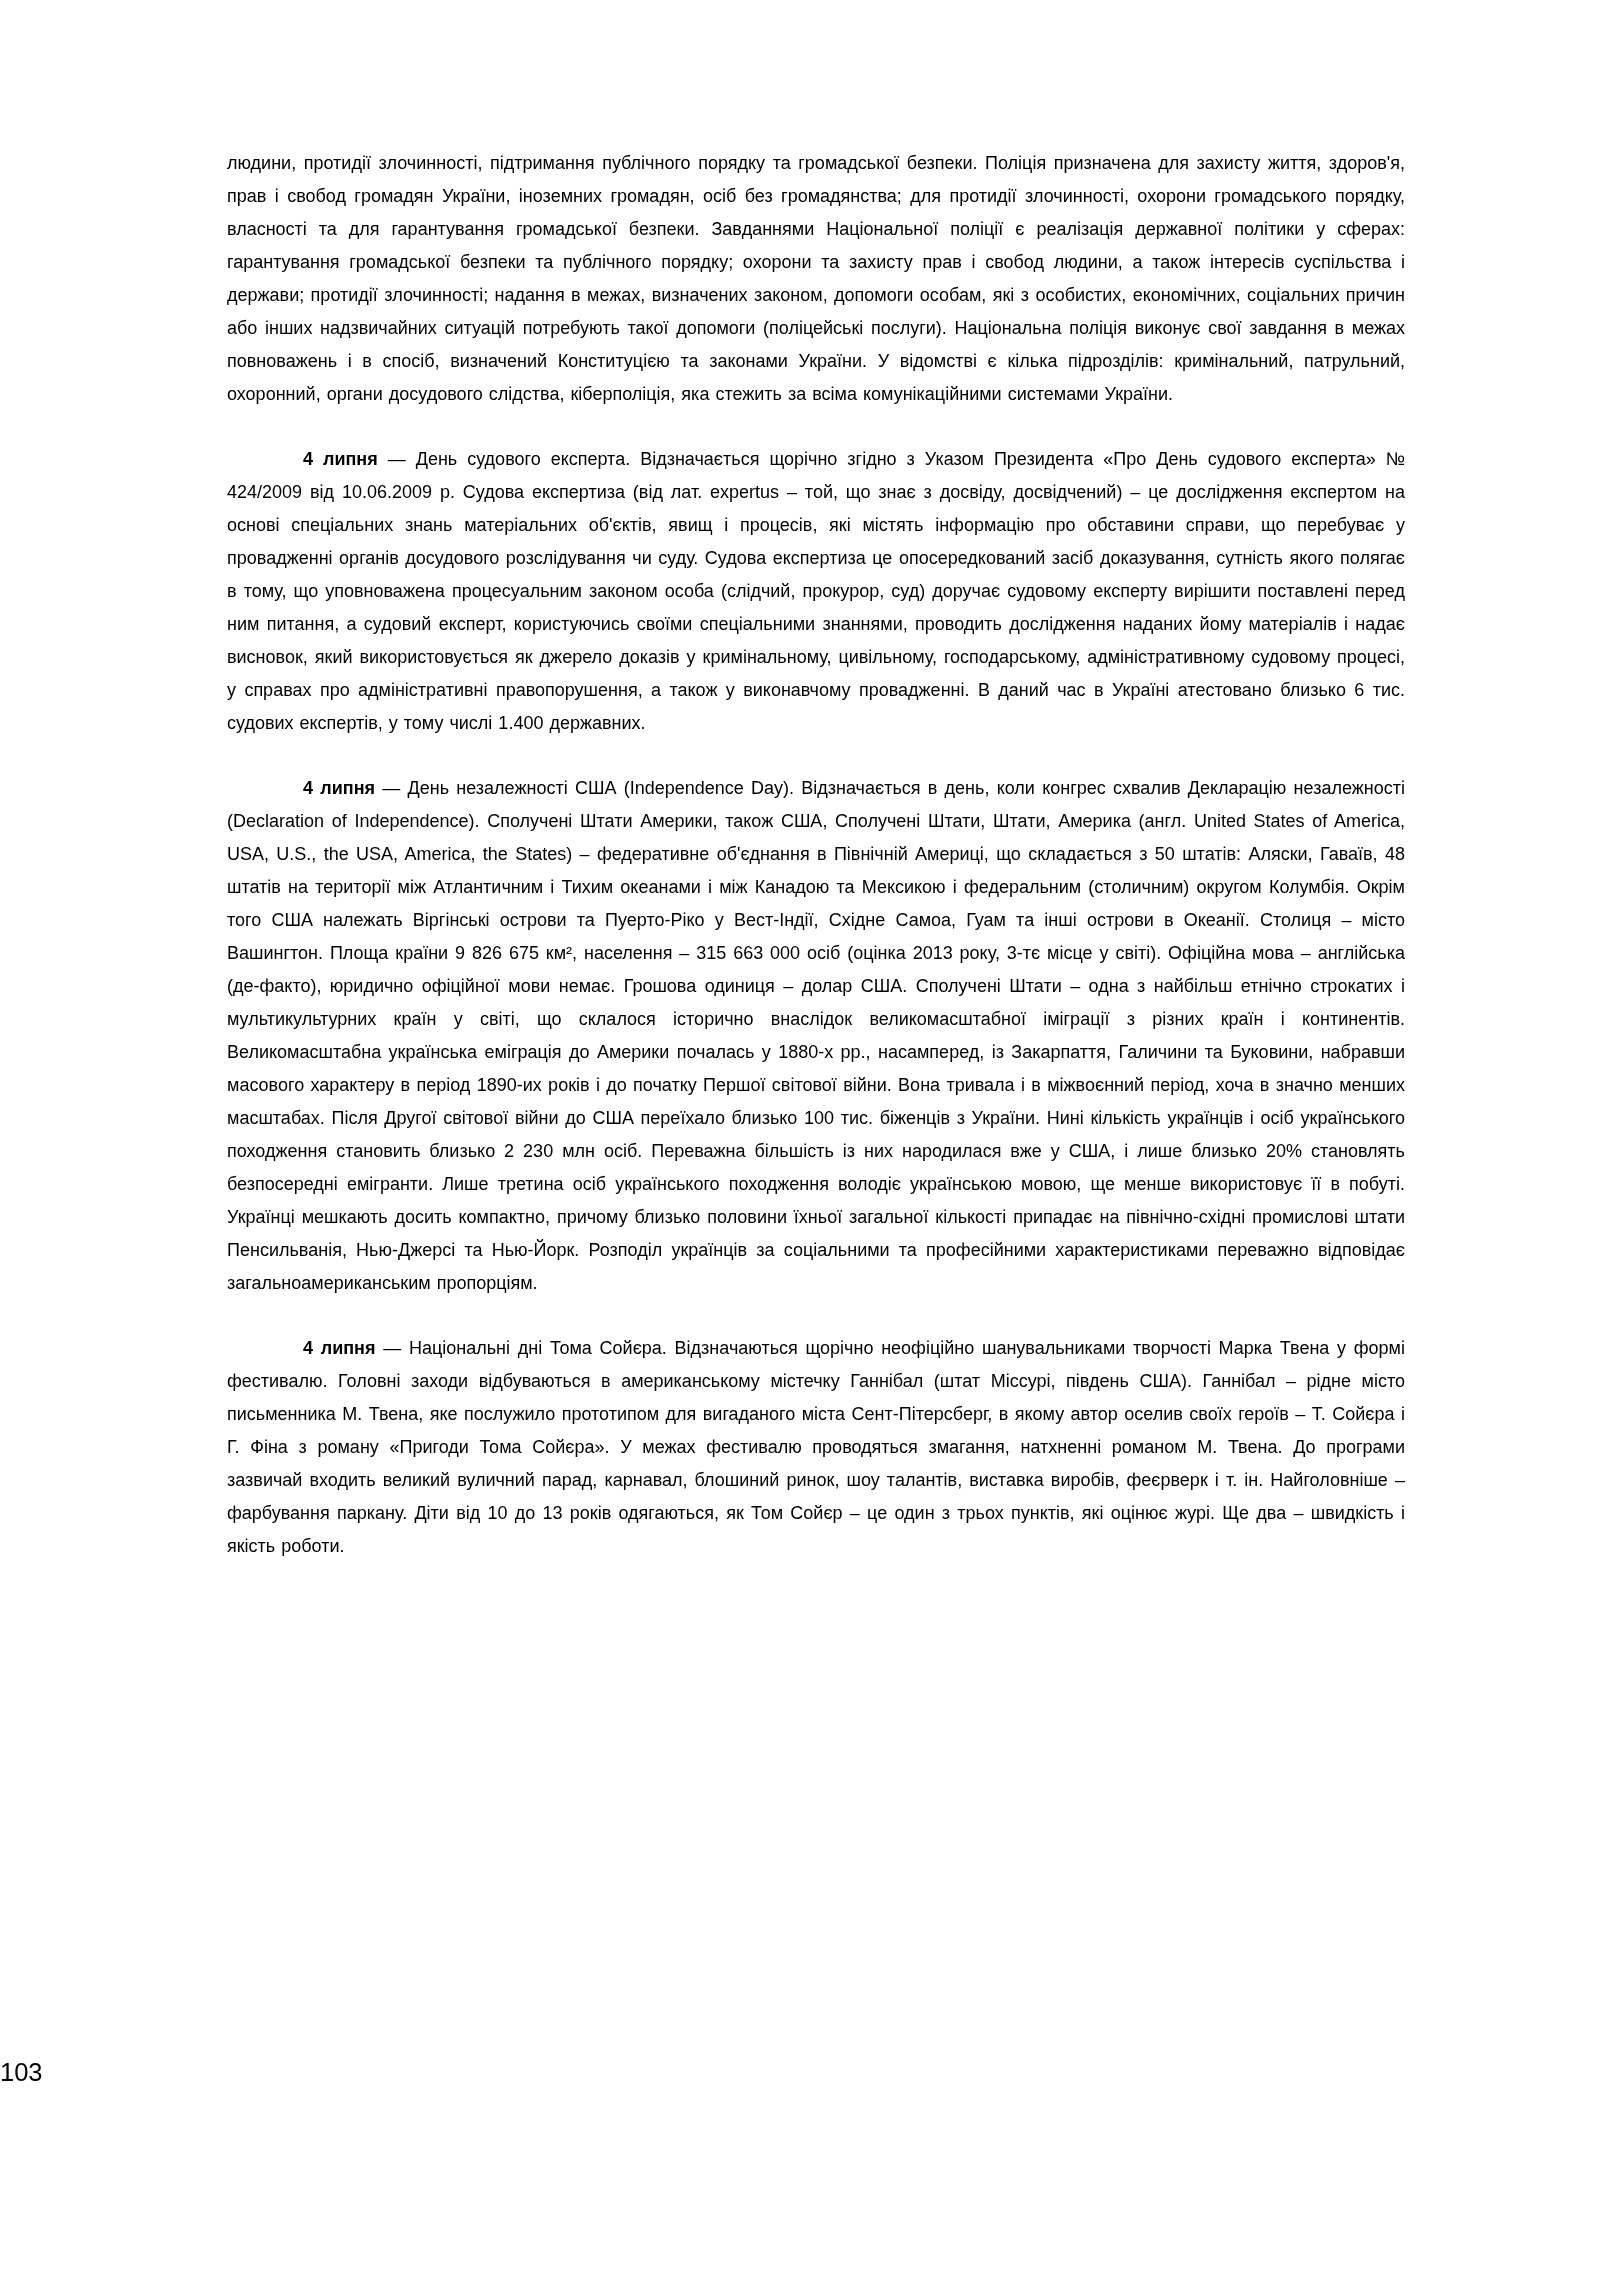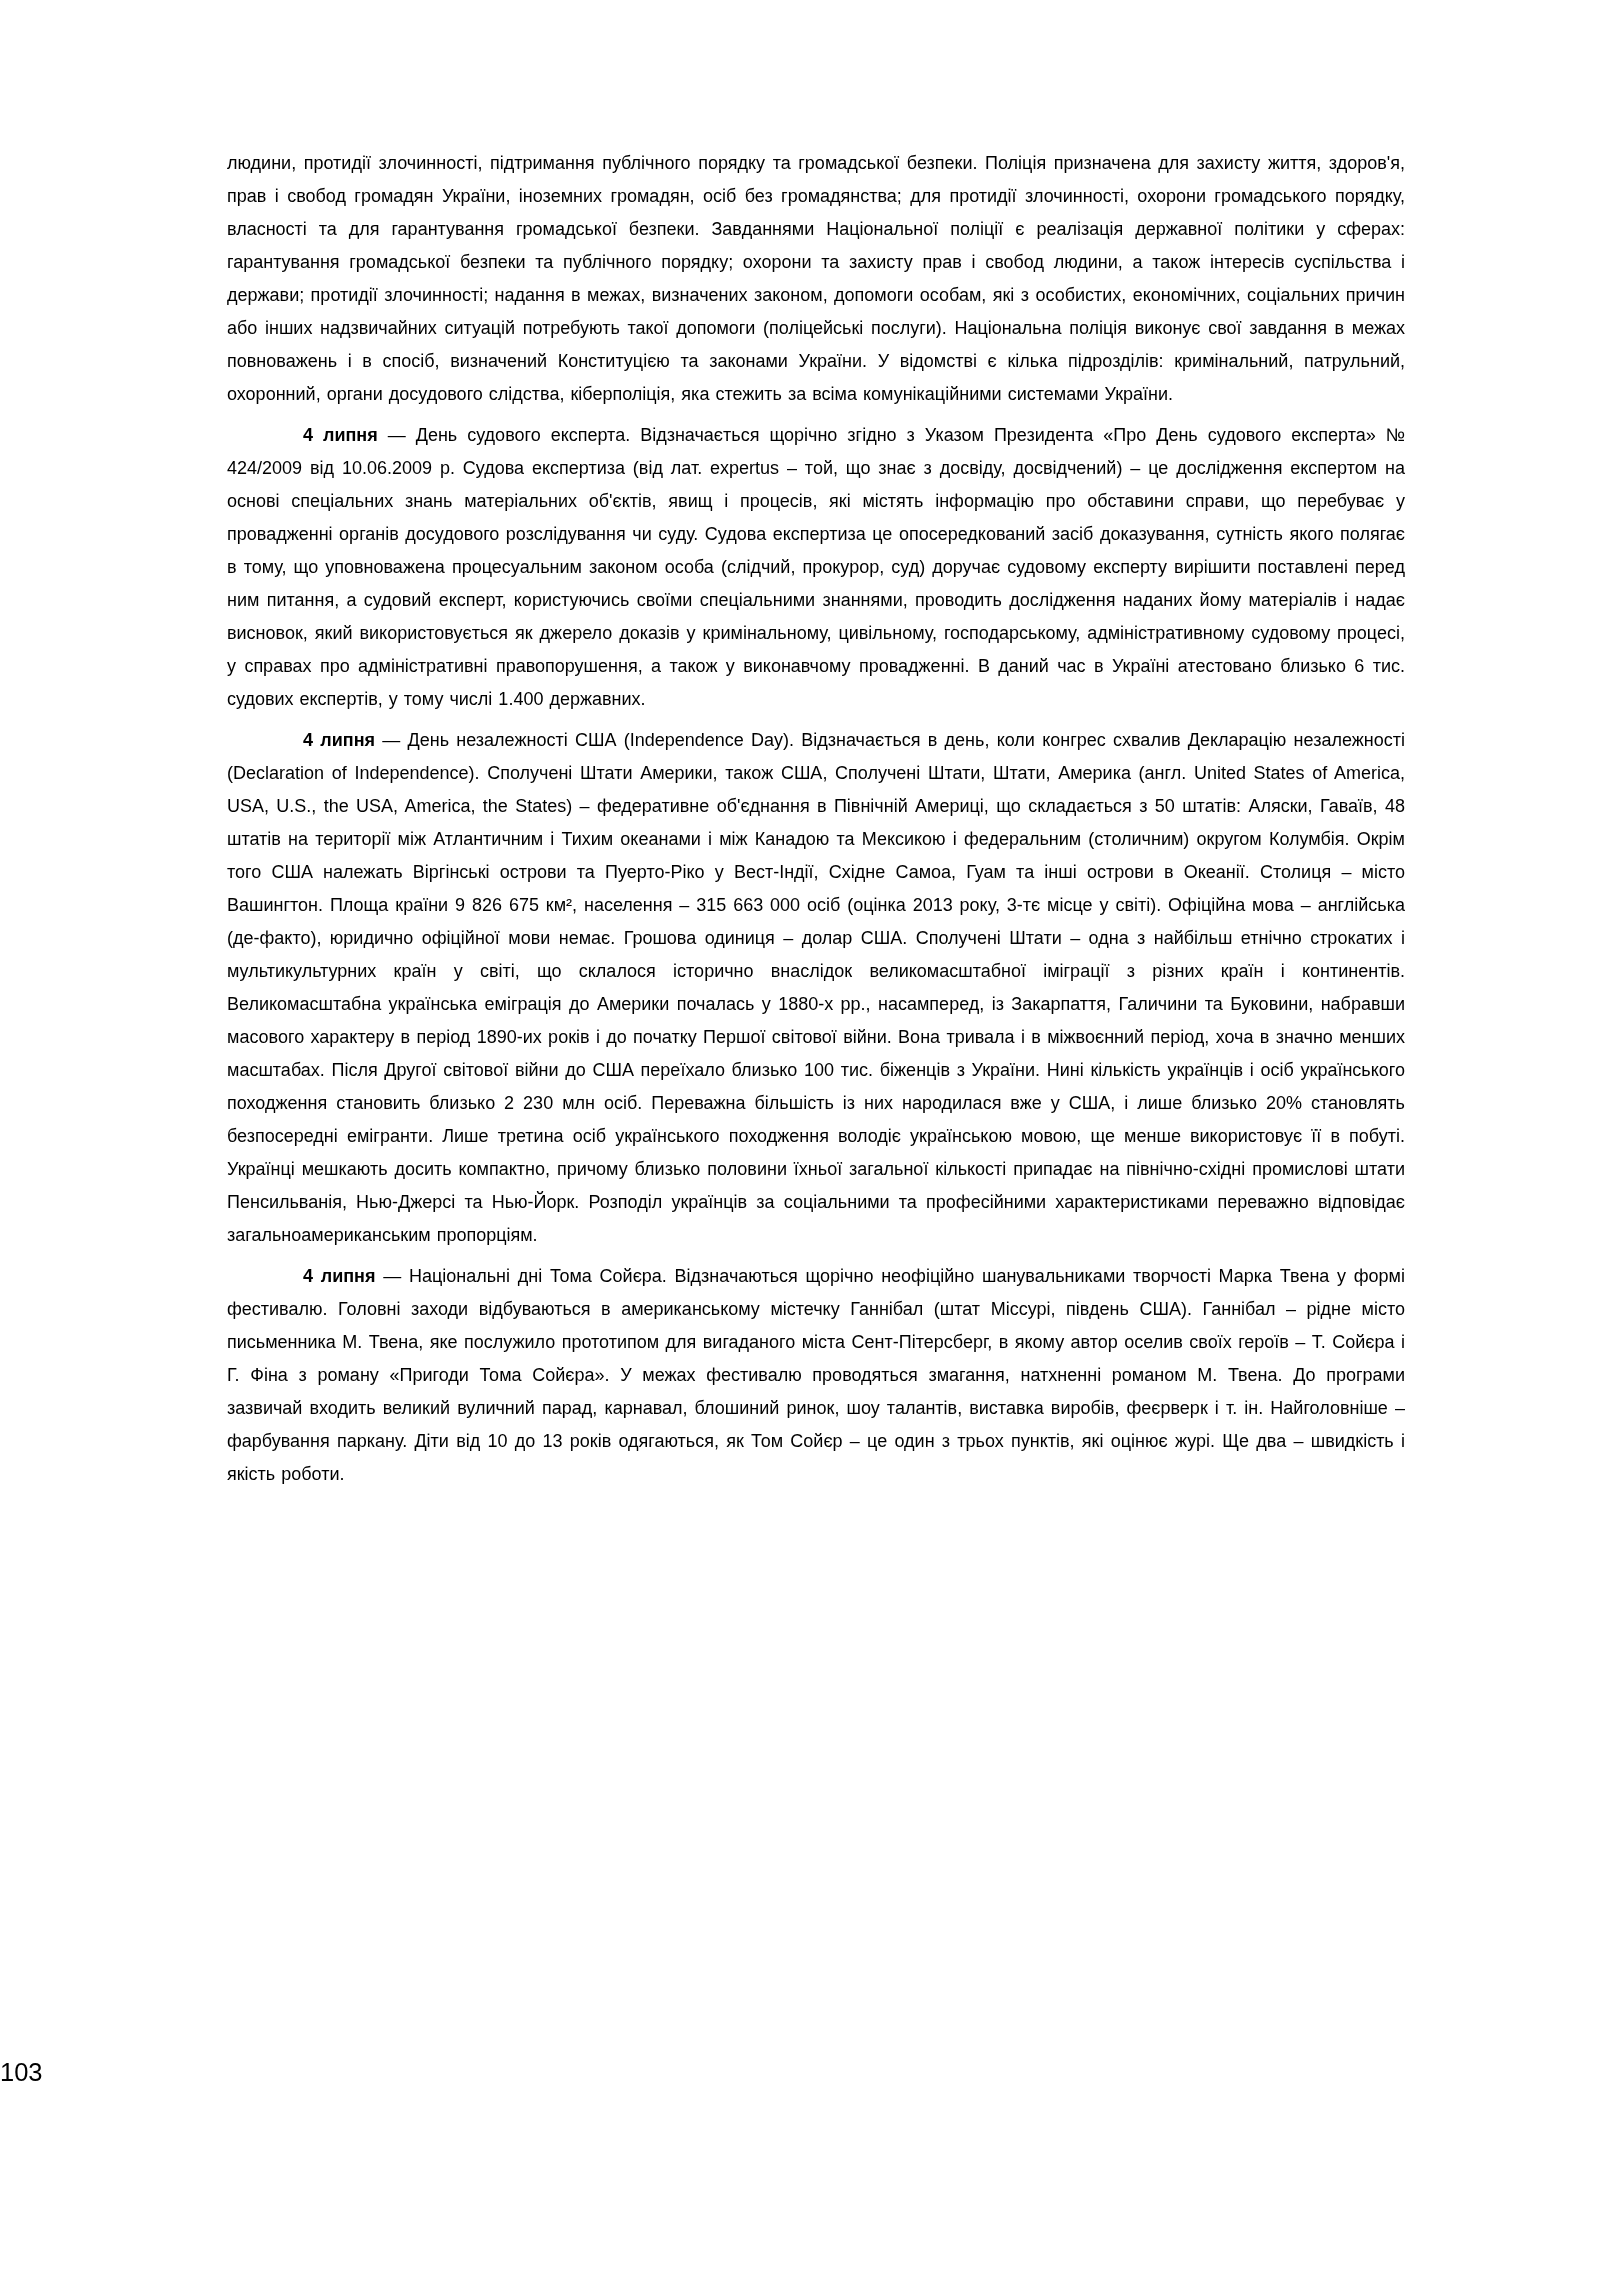--- a/index.html
+++ b/index.html
@@ -25,21 +25,21 @@
     line-height: 33px;
     text-align: justify;
     word-spacing: 1px;
   }
   .text-block p {
     margin: 0;
     padding: 0;
   }
   .text-block p.entry {
     text-indent: 76px;
-    margin-top: 8px;
+    margin-top: 32px;
   }
   .lead {
     font-weight: bold;
   }
   .page-number {
     position: absolute;
     top: 2056px;
     left: 0;
     width: 100%;
     font-size: 25.5px;

